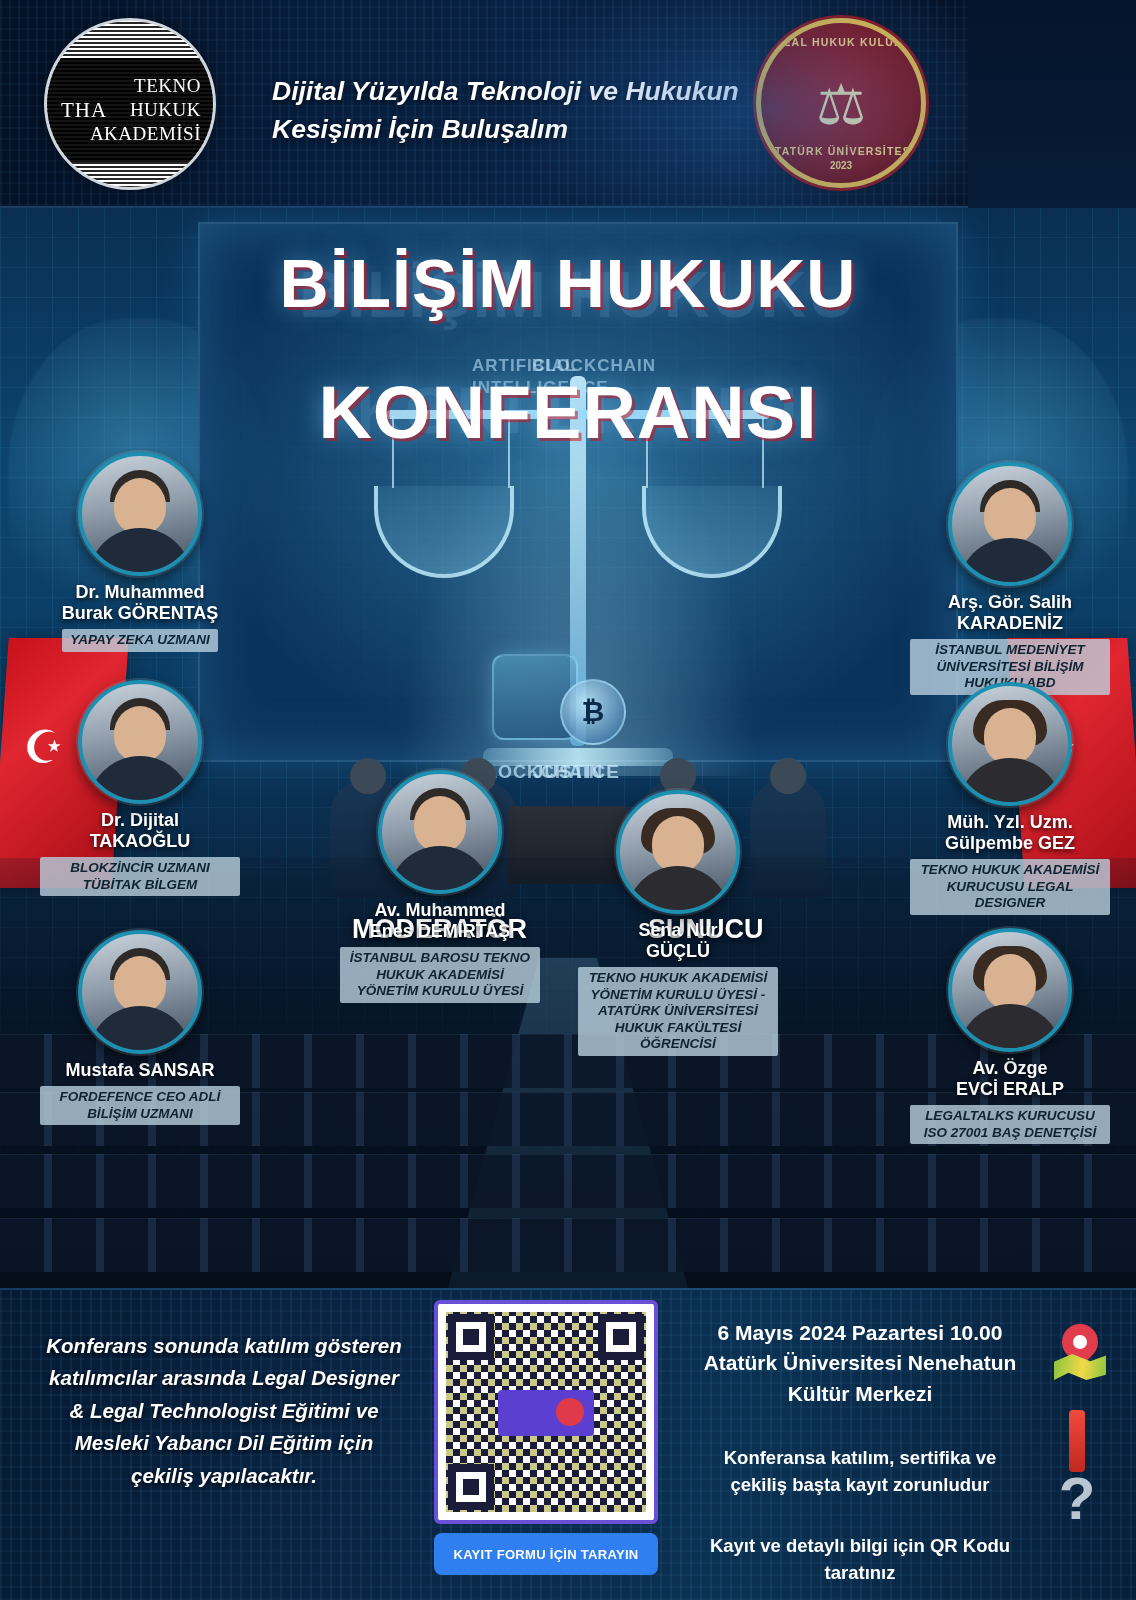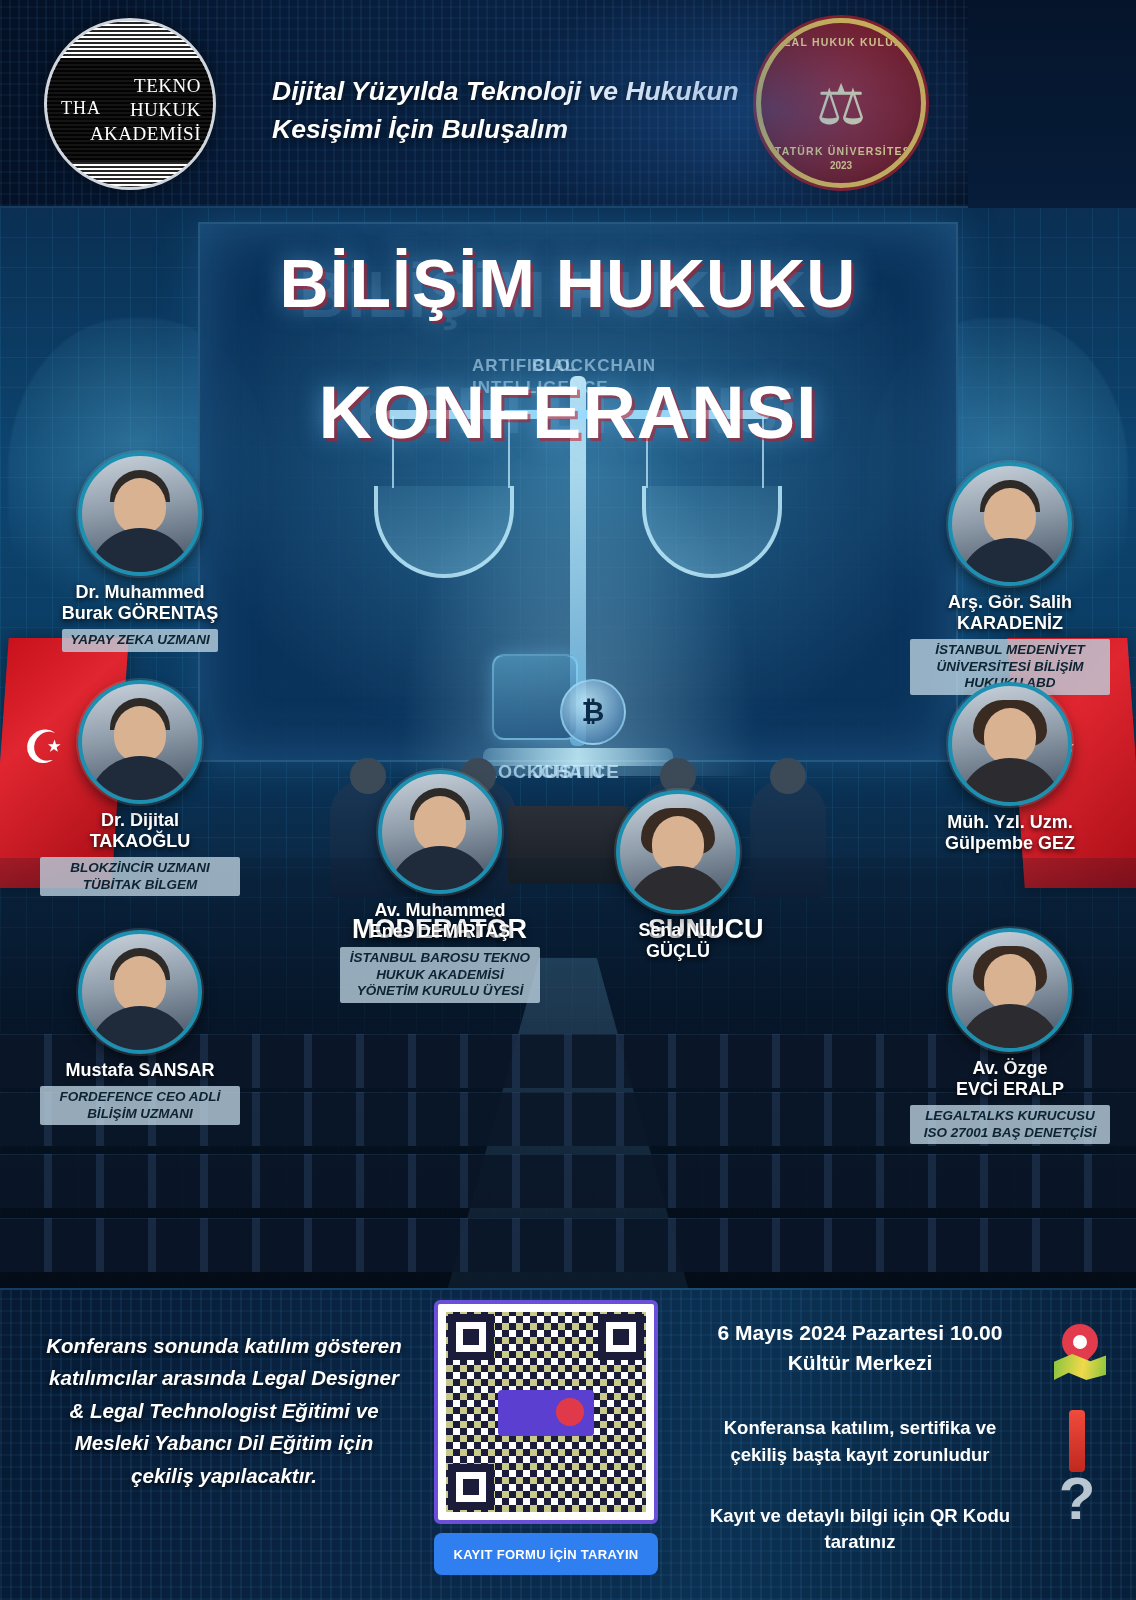--- a/index.html
+++ b/index.html
@@ -53,21 +53,21 @@
   }
   .logo-left .plate {
     position:absolute; left:0; right:0; top:38px; bottom:26px;
     background: rgba(0,0,0,.92);
     display:flex; flex-direction:column; align-items:flex-end; justify-content:center;
     padding-right: 12px;
   }
   .logo-left .tha {
     position:absolute; left: 14px; top: 78px;
     font-family: "Liberation Serif", serif;
-    font-size: 18px; color: #ffffff; letter-spacing: 1px;
+    font-size: 21px; color: #ffffff; letter-spacing: 1px;
   }
   .logo-left .plate span {
     font-family: "Liberation Serif", serif;
     color:#fff; font-size: 19px; line-height: 1.28; letter-spacing: .5px;
   }
   .header-title {
     position: absolute; left: 272px; top: 72px; width: 620px;
     color: #ffffff;
     font-size: 26.5px; font-weight: bold; font-style: italic;
     line-height: 1.45;
@@ -466,39 +466,41 @@
     <div class="rl">İSTANBUL BAROSU TEKNO HUKUK AKADEMİSİ YÖNETİM KURULU ÜYESİ</div>
   </div>
 
   <div class="spk" id="spk-guclu">
     <div class="ph f">
         <div class="hair"></div>
         <div class="face"></div>
         <div class="body"></div>
       </div>
     <div class="nm"><span>Sena Nur</span><br><span>GÜÇLÜ</span></div>
+    <div class="rl">TEKNO HUKUK AKADEMİSİ YÖNETİM KURULU ÜYESİ - ATATÜRK ÜNİVERSİTESİ HUKUK FAKÜLTESİ ÖĞRENCİSİ</div>
   </div>
 
   <div id="spk-karadeniz" class="spk">
     <div class="ph">
         <div class="hair"></div>
         <div class="face"></div>
         <div class="body"></div>
       </div>
     <div class="nm"><span>Arş. Gör. Salih</span><br><span>KARADENİZ</span></div>
     <div class="rl">İSTANBUL MEDENİYET ÜNİVERSİTESİ BİLİŞİM HUKUKU ABD</div>
   </div>
 
   <div id="spk-gez" class="spk">
     <div class="ph f">
         <div class="hair"></div>
         <div class="face"></div>
         <div class="body"></div>
       </div>
     <div class="nm"><span>Müh. Yzl. Uzm.</span><br><span>Gülpembe GEZ</span></div>
+    <div class="rl">TEKNO HUKUK AKADEMİSİ KURUCUSU LEGAL DESIGNER</div>
   </div>
 
   <div id="spk-eralp" class="spk">
     <div class="ph f">
         <div class="hair"></div>
         <div class="face"></div>
         <div class="body"></div>
       </div>
     <div class="nm"><span>Av. Özge</span><br><span>EVCİ ERALP</span></div>
     <div class="rl">LEGALTALKS KURUCUSU ISO 27001 BAŞ DENETÇİSİ</div>
@@ -520,20 +522,21 @@
         <div class="fp tr"></div>
         <div class="fp bl"></div>
         <div class="center"></div>
       </div>
     </div>
     <div class="qr-btn">KAYIT FORMU İÇİN TARAYIN</div>
 
     <div class="foot-right">
       <div class="when">
         <div>6 Mayıs 2024 Pazartesi 10.00</div>
+        <div>Atatürk Üniversitesi Nenehatun</div>
         <div>Kültür Merkezi</div>
       </div>
       <div class="note1">
         <div>Konferansa katılım, sertifika ve</div>
         <div>çekiliş başta kayıt zorunludur</div>
       </div>
       <div class="note2">
         <div>Kayıt ve detaylı bilgi için QR Kodu</div>
         <div>taratınız</div>
       </div>

